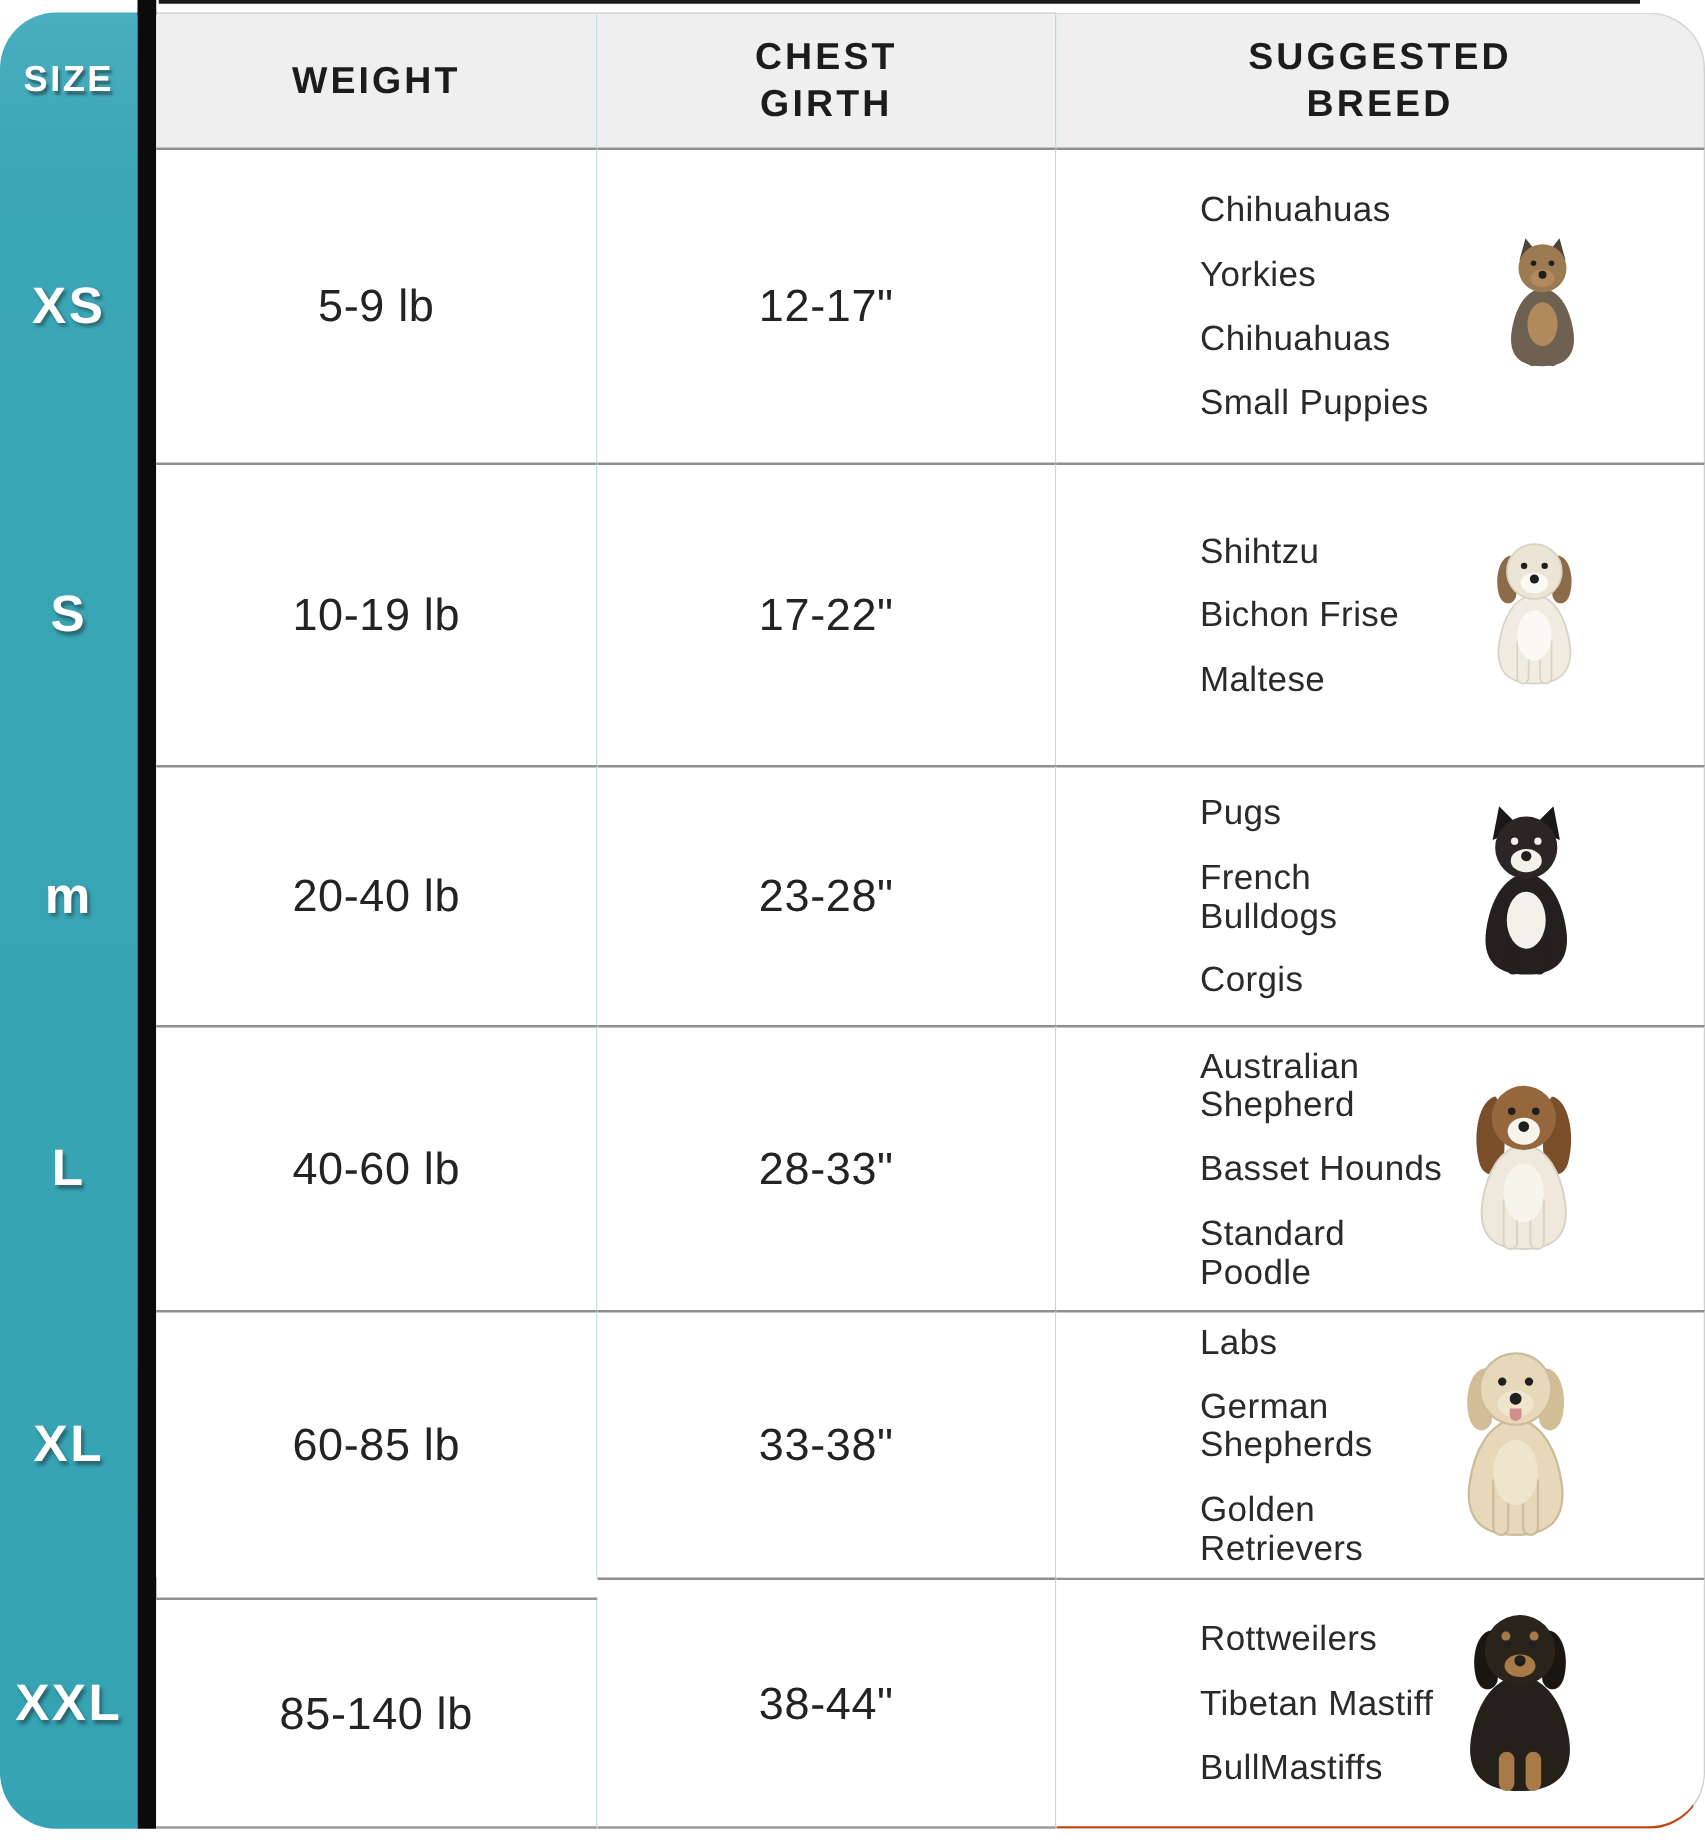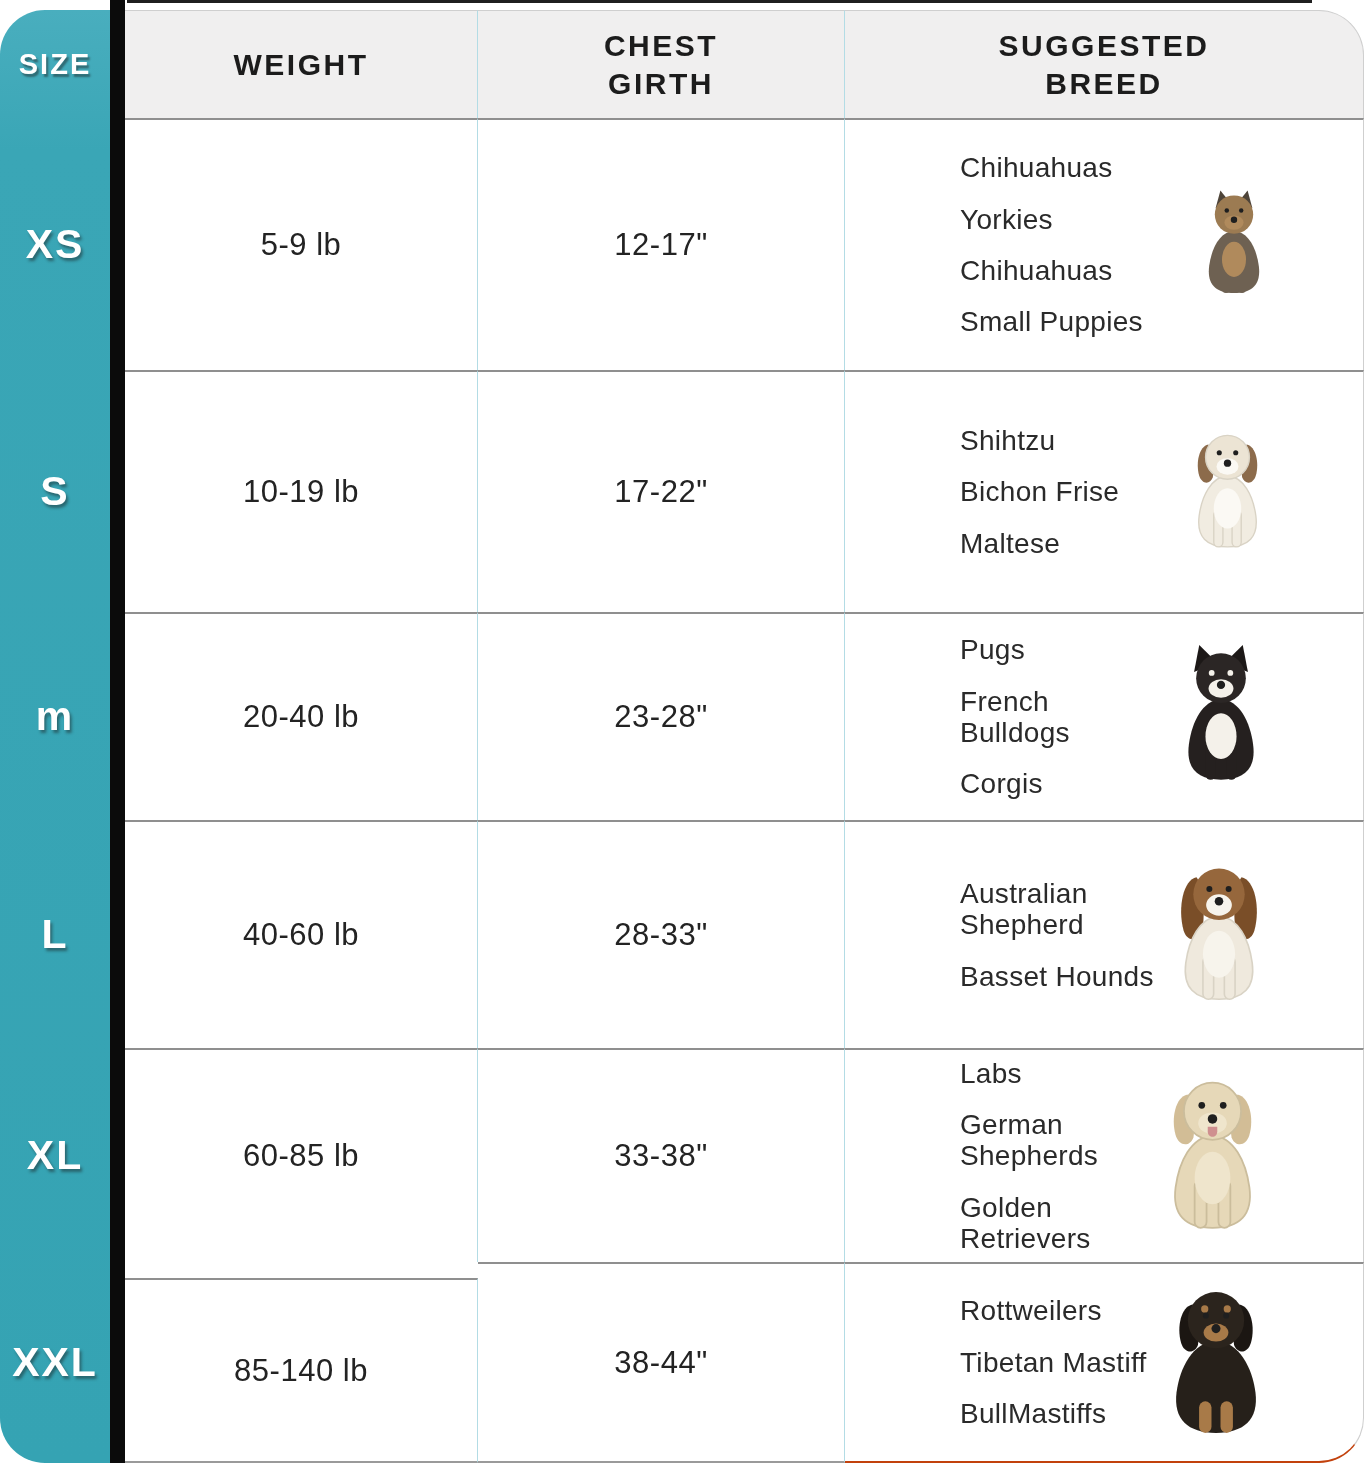--- a/index.html
+++ b/index.html
@@ -56,21 +56,21 @@
               border-right:1px solid #cfcfcf; }
 
   
   .cell { background:#ffffff; border-top:2px solid #8f8f8f;
           display:flex; align-items:center; justify-content:center; }
   .c-weight { border-right:1px solid #b3dce5; }
   .c-chest  { border-right:1px solid #b3dce5; }
   .c-breed  { justify-content:flex-start; padding-left:115px; border-right:1px solid #cfcfcf; }
   .c-breed.last { border-radius:0 0 45px 0; }
 
-  .value { font-size:31px; color:#232323; letter-spacing:.5px; }
+  .value { font-size:36px; color:#232323; letter-spacing:.5px; }
 
   .breed-list { display:flex; flex-direction:column; gap:20px; width:200px; }
   .breed-item { font-size:28px; color:#2a2a2a; line-height:1.12; letter-spacing:.3px; }
 
   .dog-wrap { margin-left:auto; margin-right:85px; display:flex; align-items:center; }
   .dog-wrap svg { display:block; }
 </style>
 </head>
 <body>
 
@@ -238,20 +238,21 @@
     <div class="cell c-weight">
         <span class="value">40-60 lb</span>
       </div>
     <div class="cell c-chest">
         <span class="value">28-33"</span>
       </div>
     <div class="cell c-breed">
       <div class="breed-list">
         <div class="breed-item">Australian Shepherd</div>
         <div class="breed-item">Basset Hounds</div>
+        <div class="breed-item">Standard Poodle</div>
       </div>
       <div class="dog-wrap">
         <svg width="118" height="150" viewBox="0 0 110 140">
           <g fill="#7a4e28">
             <path d="M34,16 C22,18 16,44 22,66 C26,78 37,76 40,62 C42,42 40,24 34,16 Z"></path>
             <path d="M76,16 C88,18 94,44 88,66 C84,78 73,76 70,62 C68,42 70,24 76,16 Z"></path>
           </g>
           <g stroke="#d9d3c5" stroke-width="1.5" fill="#efe9dd">
             <path d="M55,52 C37,54 27,74 24,96 C21,119 32,130 55,130 C78,130 89,119 86,96 C83,74 73,54 55,52 Z"></path>
             <rect x="40" y="90" width="10" height="40" rx="5"></rect>

